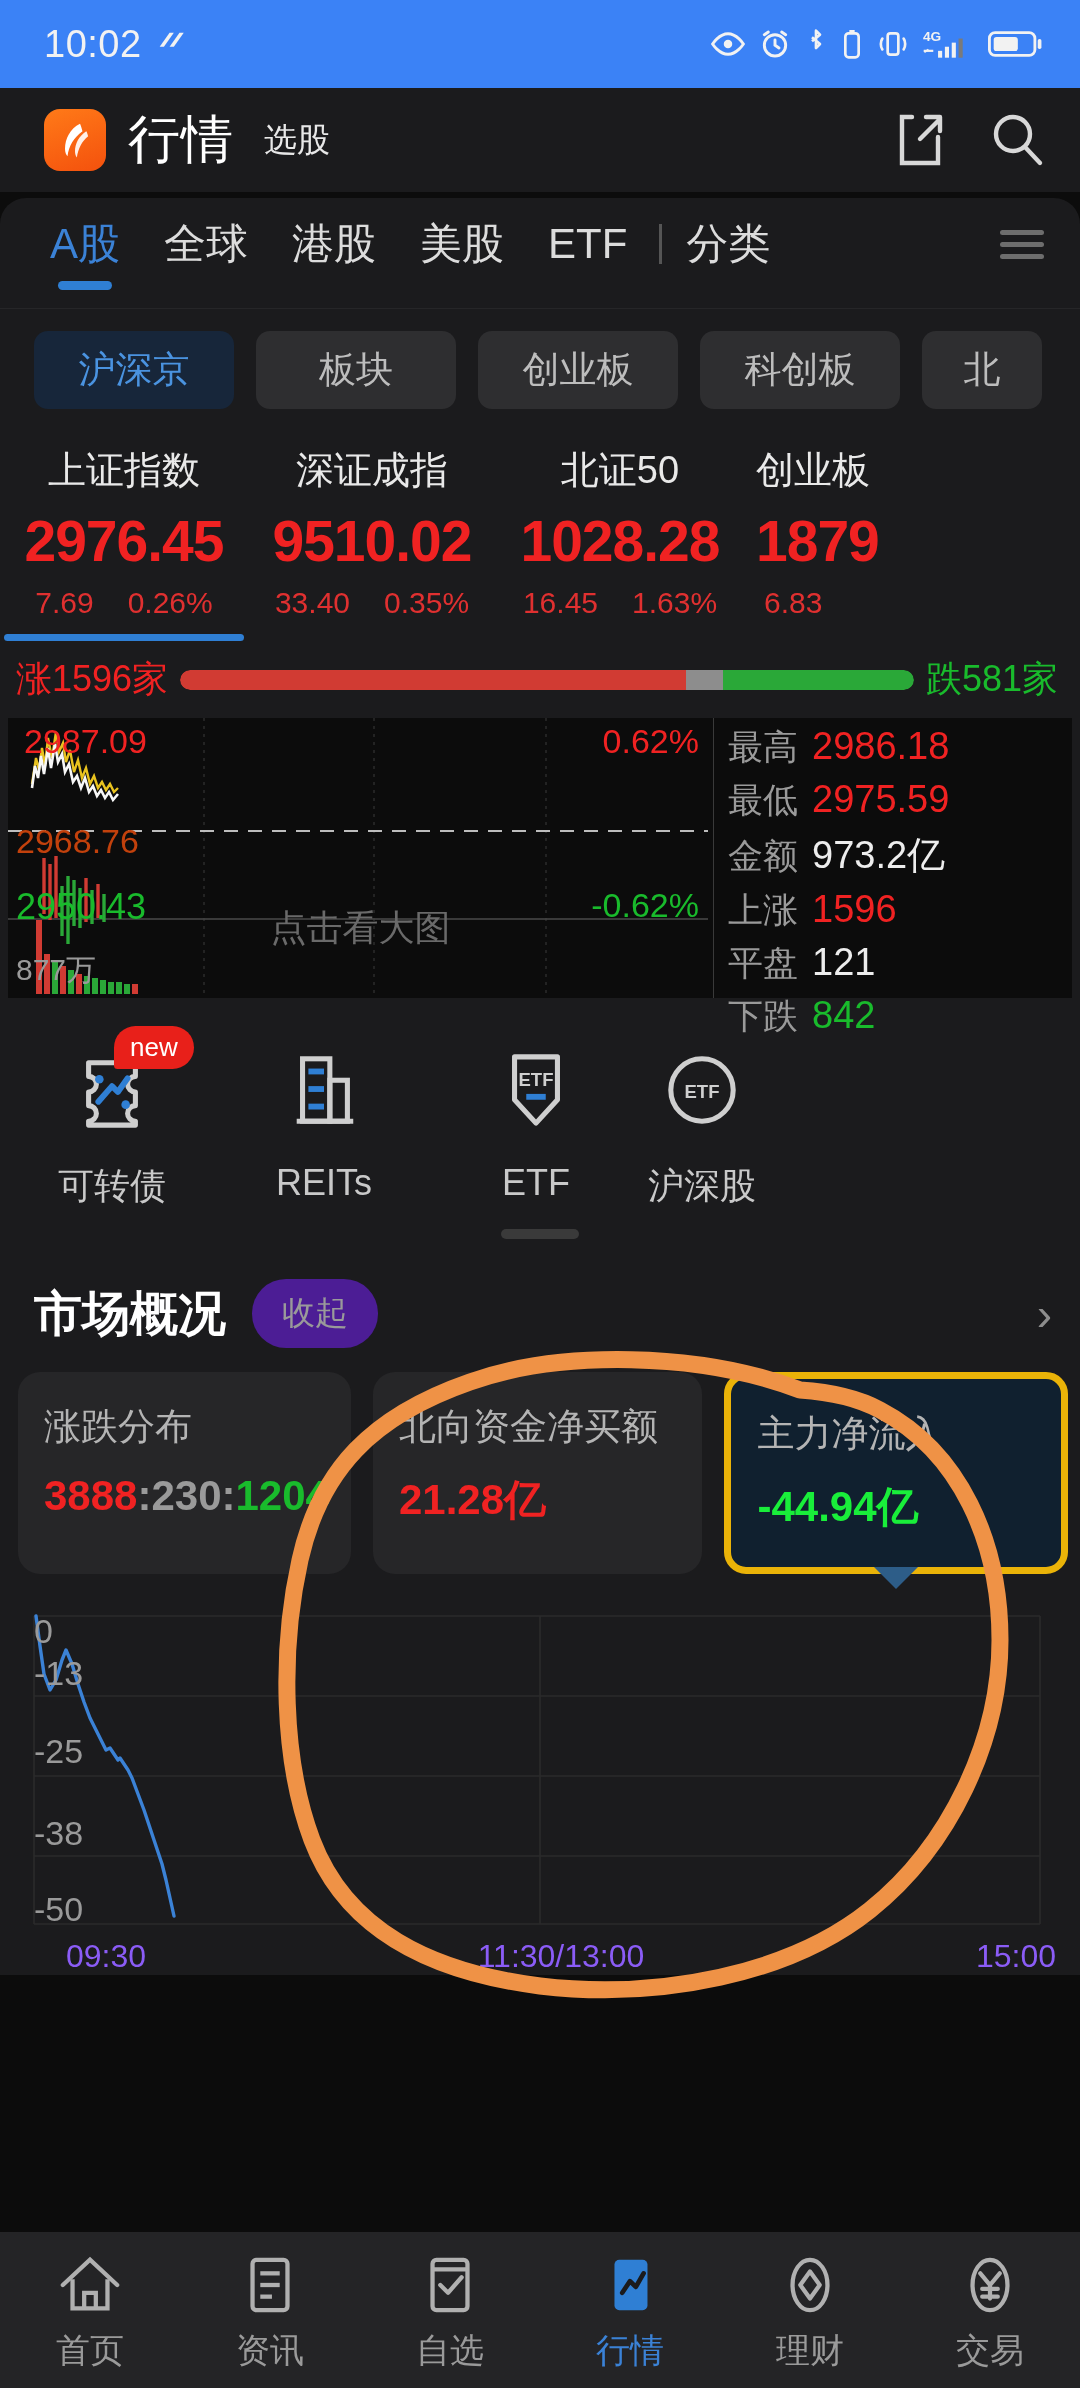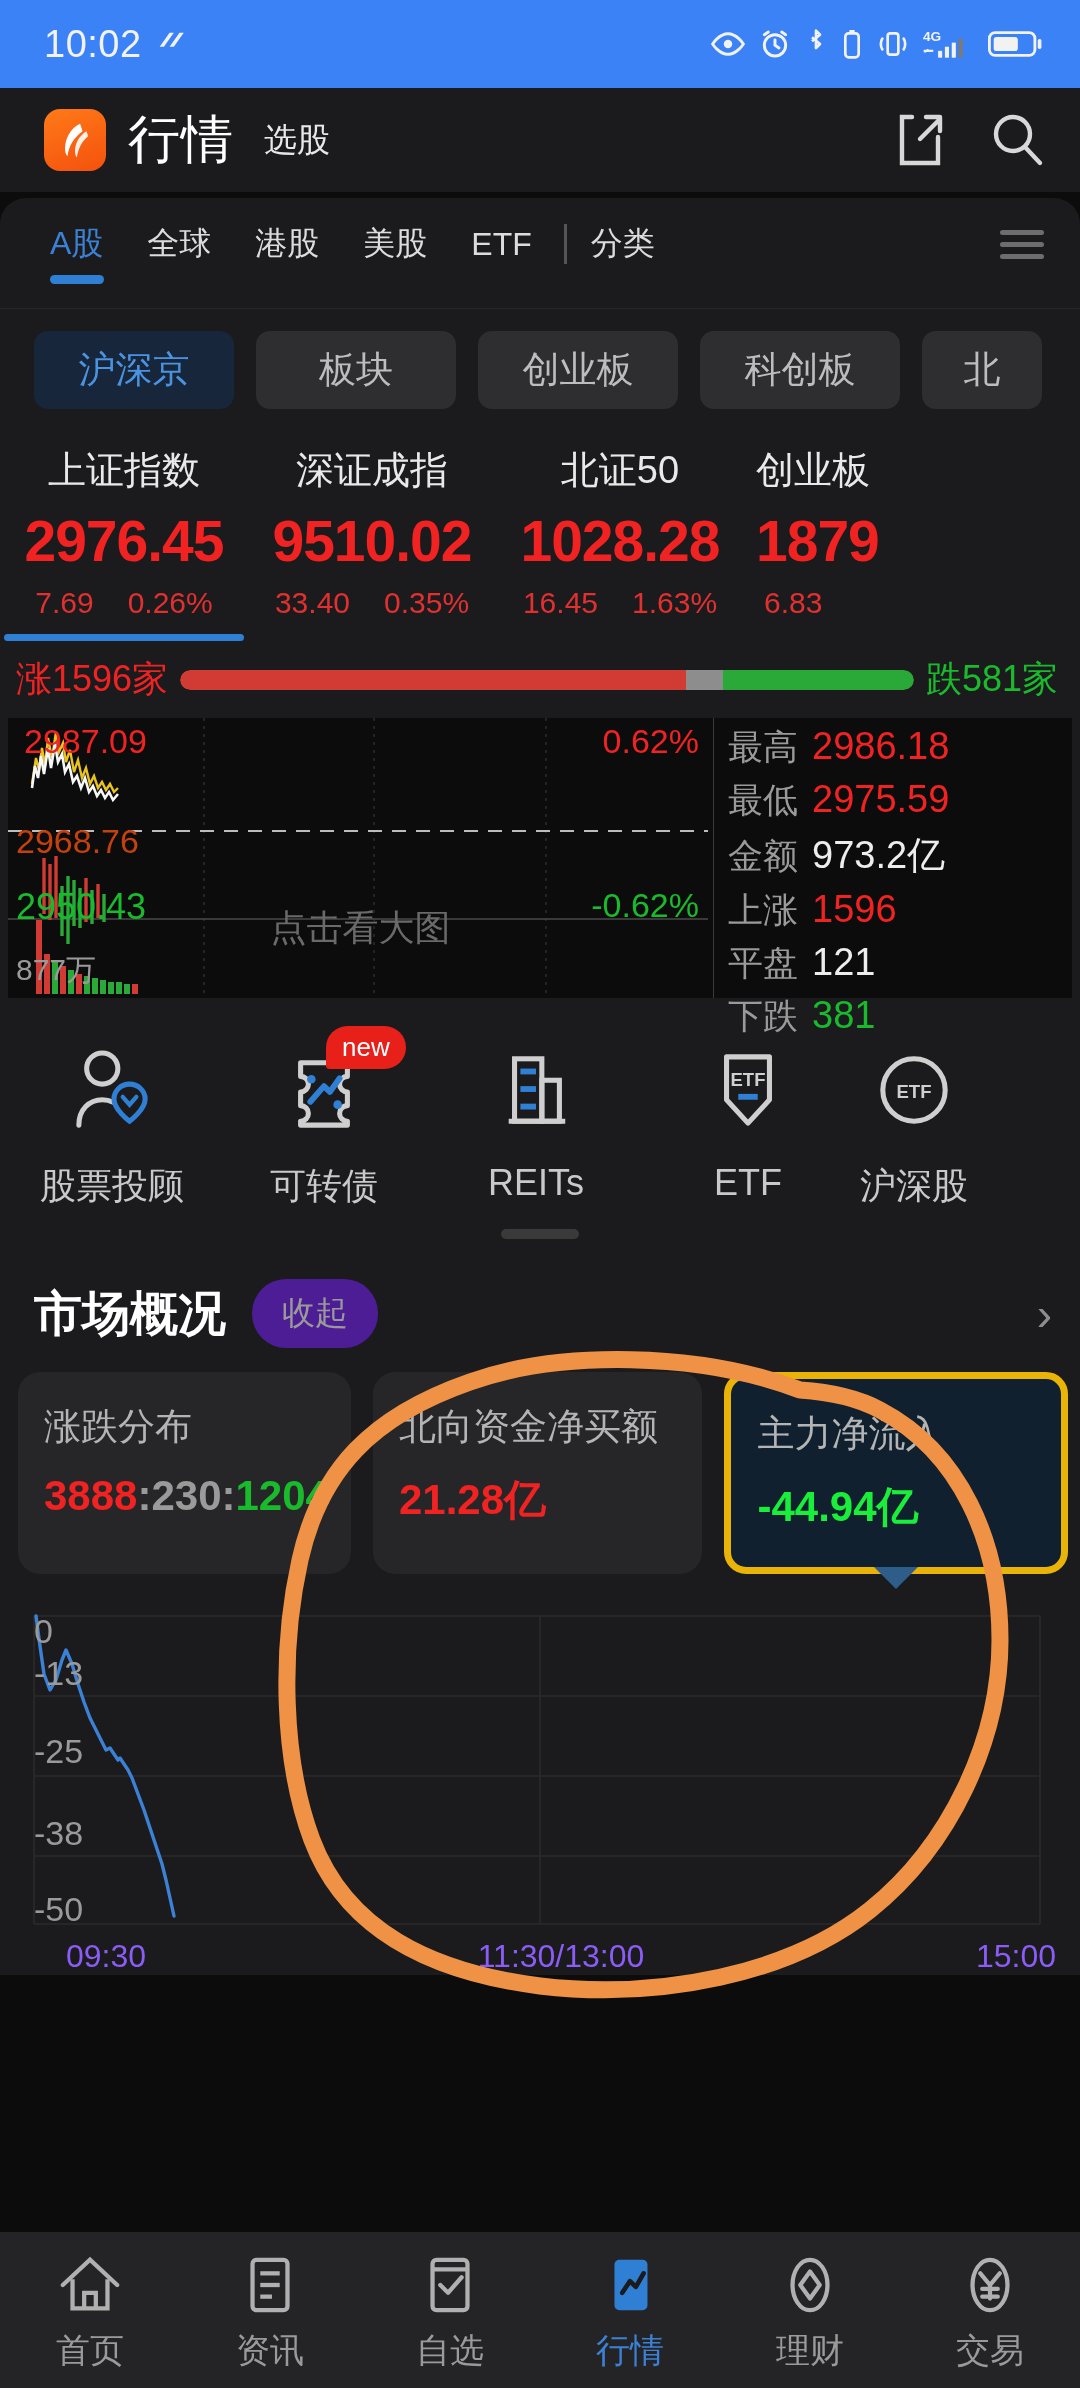--- a/index.html
+++ b/index.html
@@ -43,21 +43,21 @@
     background:#1b1b1d; border-radius:26px 26px 0 0;
     margin-top:6px; overflow:hidden;
   }
 
   
   .tabs {
     display:flex; align-items:center; height:92px;
     padding:0 30px 0 28px; position:relative;
   }
   .tab {
-    color:#dcdcdc; font-size:32px; padding:0 22px; position:relative; white-space:nowrap;
+    color:#dcdcdc; font-size:42px; padding:0 22px; position:relative; white-space:nowrap;
   }
   .tab.active { color:#3b82d6; }
   .tab .underline {
     position:absolute; left:50%; transform:translateX(-50%);
     bottom:-18px; width:54px; height:9px; border-radius:5px; background:#2f7fd4;
   }
   .tabs .divider { width:3px; height:40px; background:#555; margin:0 2px 0 10px; }
   .hamb { margin-left:auto; padding-right:6px; display:flex; flex-direction:column; gap:7px; }
   .hamb i { display:block; width:44px; height:5px; background:#6d6d6d; border-radius:3px; }
   .tabs-rule { height:1px; background:#262628; margin:18px 0 0 0; }
@@ -376,38 +376,27 @@
         <div class="st-row">
           <span class="st-k">上涨</span>
           <span class="st-v v-red">1596</span>
         </div>
         <div class="st-row">
           <span class="st-k">平盘</span>
           <span class="st-v v-white">121</span>
         </div>
         <div class="st-row">
           <span class="st-k">下跌</span>
-          <span class="st-v v-green">381</span>
+          <span class="st-v v-green">842</span>
         </div>
       </div>
     </div>
 
     <div class="qi-wrap">
       <div class="qi-row">
-        <div class="qi">
-          <div class="qi-ic">
-            <svg width="78" height="86" viewBox="0 0 40 44">
-              <circle cx="15" cy="11" r="8" fill="none" stroke="#cfcfcf" stroke-width="2.6"></circle>
-              <path d="M3 40c0-8 5.4-13 12-13 2 0 4 .5 5.6 1.3" fill="none" stroke="#cfcfcf" stroke-width="2.6" stroke-linecap="round"></path>
-              <path d="M29 19c4.4 0 8 3.4 8 7.6 0 5.5-8 11.4-8 11.4s-8-5.9-8-11.4c0-4.2 3.6-7.6 8-7.6z" fill="none" stroke="#2f7fd4" stroke-width="2.6"></path>
-              <path d="M25.5 25.5l3.5 4 3.5-4" fill="none" stroke="#2f7fd4" stroke-width="2.2" stroke-linecap="round"></path>
-            </svg>
-          </div>
-          <div class="qi-lbl">股票投顾</div>
-        </div>
         <div class="qi">
           <div class="qi-ic">
             <svg width="78" height="86" viewBox="0 0 40 44">
               <path d="M8 8h24v7a4 4 0 000 8v7a4 4 0 000 8v2H8v-2a4 4 0 000-8v-7a4 4 0 000-8z" fill="none" stroke="#cfcfcf" stroke-width="2.6" stroke-linejoin="round"></path>
               <path d="M13 28l7-8 3 3 5-7" fill="none" stroke="#2f7fd4" stroke-width="3" stroke-linecap="round" stroke-linejoin="round"></path>
               <circle cx="13.5" cy="16.5" r="2.2" fill="#2f7fd4"></circle>
               <circle cx="27" cy="29.5" r="2.2" fill="#2f7fd4"></circle>
             </svg>
             <span class="badge">new</span>
           </div>

